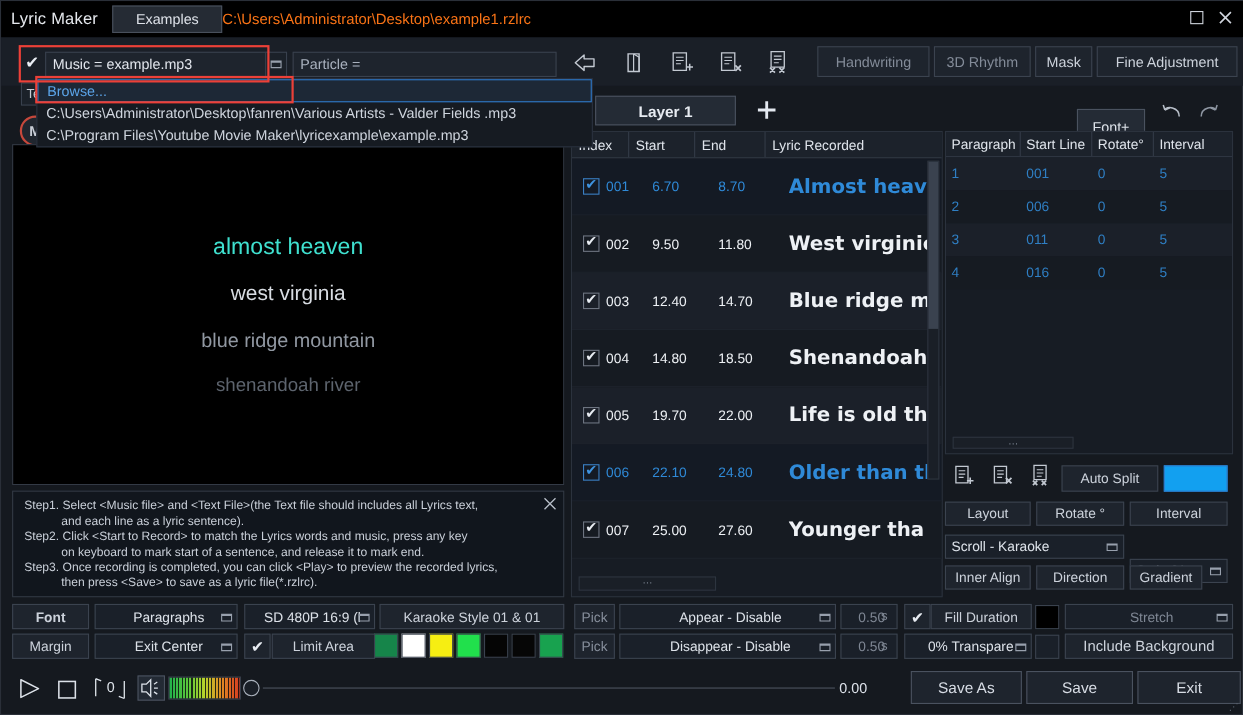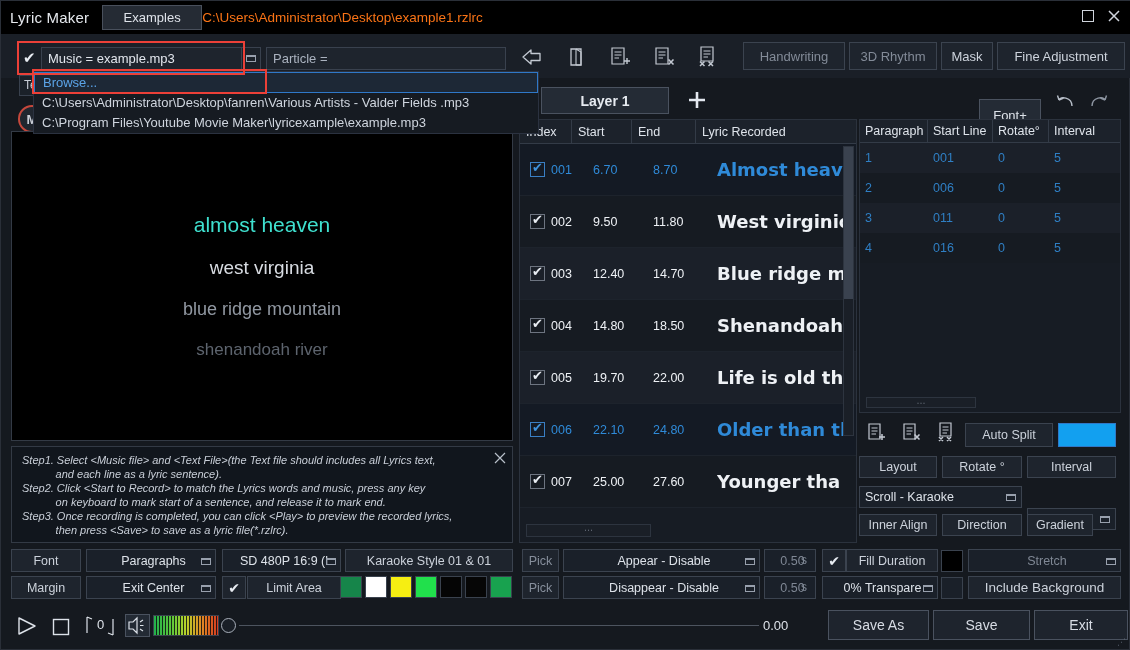--- a/index.html
+++ b/index.html
@@ -153,21 +153,21 @@
   }
   .plyric { font-size: 21px; font-weight: 400; }
 
   
   .stepsbox {
     position: absolute; left: 10px; top: 445px; width: 502px; height: 97px;
     background: #11161d; border: 1px solid #333a45;
     padding: 6px 10px 0 10px;
   }
   .stepline {
-    color: #c9cfd8; font-size: 11px; font-style: italic;
+    color: #c9cfd8; font-size: 11px; 
     line-height: 14px; white-space: pre;
   }
   .steps-close {
     position: absolute; right: 5px; top: 4px; width: 14px; height: 14px; cursor: pointer;
   }
 
   
   .lyrpanel {
     position: absolute; left: 518px; top: 118px; width: 338px; height: 424px;
     background: #171c24; border: 1px solid #2b323d;
@@ -564,21 +564,21 @@
   </div>
   <div class="rsel rctl" style="left:1026px;top:485px;width:89px;">
     <span>Style 01</span>
     <span class="dd-glyph"></span>
   </div>
 
   <div class="rbtn rctl" style="left:858px;top:513px;width:78px;">Inner Align</div>
   <div class="rbtn rctl" style="left:941px;top:513px;width:80px;">Direction</div>
   <div class="rbtn rctl" style="left:1026px;top:513px;width:66px;">Gradient</div>
 
-  <div class="bbtn" style="left:10px;top:548px;width:70px;">Font</div>
+  <div class="bbtn" style="left:10px;top:548px;width:70px;font-weight:bold;">Font</div>
   <div class="bsel" style="left:85px;top:548px;width:130px;">
     <span>Paragraphs</span>
     <span class="dd-glyph"></span>
   </div>
   <div class="bsel" style="left:221px;top:548px;width:119px;">
     <span>SD 480P 16:9 (l</span>
     <span class="dd-glyph"></span>
   </div>
   <div class="bbtn" style="left:344px;top:548px;width:168px;">Karaoke Style 01 &amp; 01</div>
 

